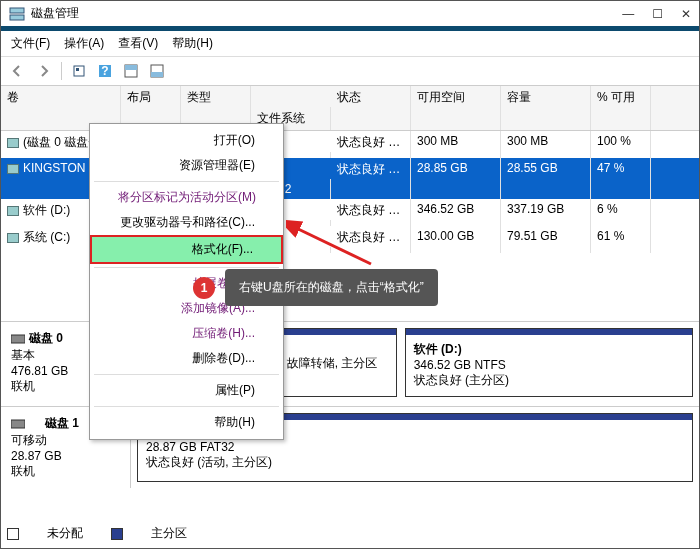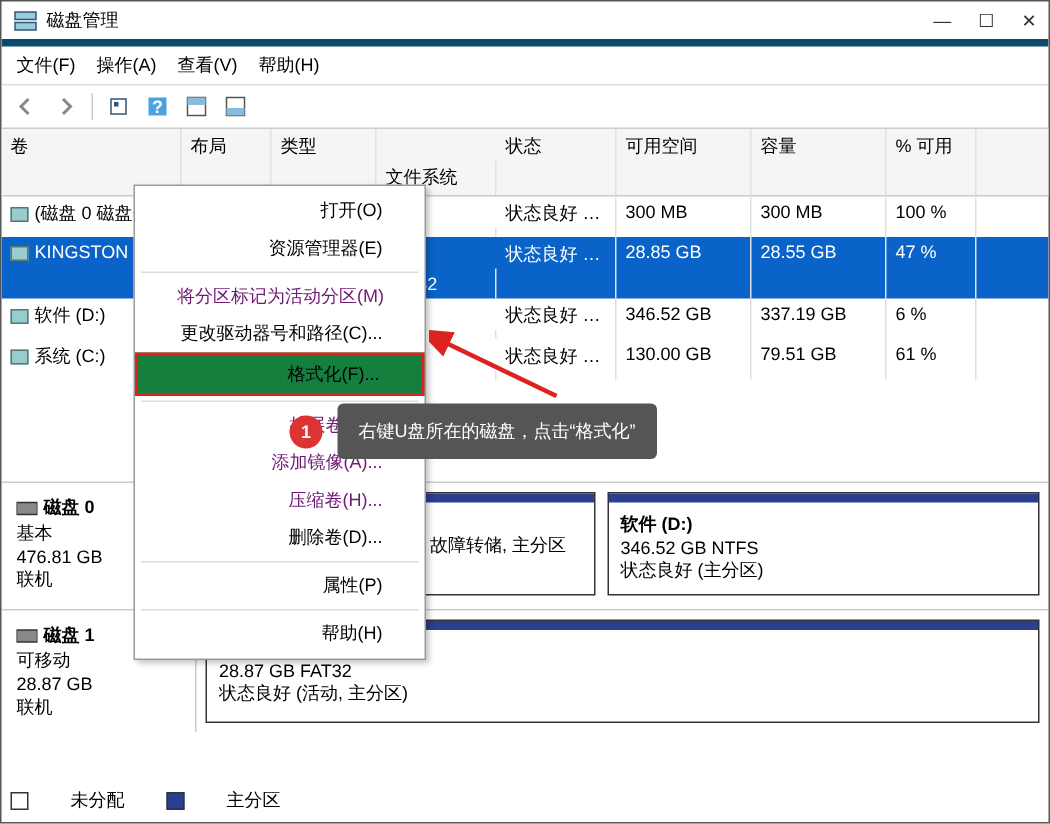--- a/index.html
+++ b/index.html
@@ -24,21 +24,21 @@
 .c-st  { width:80px; }
 .c-cap { width:90px; }
 .c-free{ width:90px; }
 .c-pct { width:60px; }
 .grid-body .selected { background:#0a63c9; color:#fff; }
 .disk-icon { display:inline-block; width:12px; height:10px; background:#9cc; border:1px solid #577; margin-right:4px; vertical-align:middle; }
 .ctxmenu { position:absolute; left:88px; top:122px; width:195px; background:#fff; border:1px solid #999; box-shadow:2px 2px 4px rgba(0,0,0,.25); padding:4px 0; z-index:20; }
 .ctxmenu .mi { padding:4px 28px 4px 28px; white-space:nowrap;text-align:right; }
 .ctxmenu .mi.disabled { color:#701a75; }
 .ctxmenu .msep { height:1px; background:#ddd; margin:3px 4px; }
-.format-box { border:2px solid #d22; background:#15803d; }
+.format-box { border:2px solid #d22; background:#86efac; }
 .lower { position:absolute; left:0; right:0; top:320px; display:flex; border-top:1px solid #ccc; }
 .lower-left { width:130px; padding:8px 10px; border-right:1px solid #ccc; }
 .lower-right { flex:1; padding:6px; display:flex; gap:8px; }
 .part-box { border:1px solid #333; flex:1; }
 .part-header { background:#2a3f8f; height:6px; }
 .part-body { padding:6px 8px; }
 .lower2 { position:absolute; left:0; right:0; top:405px; display:flex; border-top:1px solid #ccc; }
 .callout { position:absolute; left:224px; top:268px; background:#555; color:#fff; padding:10px 14px; border-radius:4px; font-size:15px; display:flex; align-items:center; gap:10px; z-index:30; }
 .callout .num { width:22px; height:22px; border-radius:50%; background:#d33; color:#fff; display:flex; align-items:center; justify-content:center; font-weight:bold; position:absolute; left:-32px; top:8px; }
 .arrow { position:absolute; left:285px; top:218px; z-index:25; }
@@ -205,21 +205,21 @@
         <b>软件  (D:)</b><br>
         <span>346.52 GB NTFS</span><br>
         <span>状态良好 (主分区)</span>
       </div>
     </div>
   </div>
 </div>
 
 <div class="lower2">
   <div class="lower-left">
-    <div style="display:flex;align-items:center;gap:4px;">
+    <div style="display:flex;align-items:center;gap:20px;">
         <svg width="14" height="12">
           <rect x="0" y="2" width="14" height="8" fill="#888" stroke="#333"></rect>
         </svg>
         <b>磁盘 1</b>
       </div>
     <div>可移动</div>
     <div>28.87 GB</div>
     <div>联机</div>
   </div>
   <div class="lower-right">

